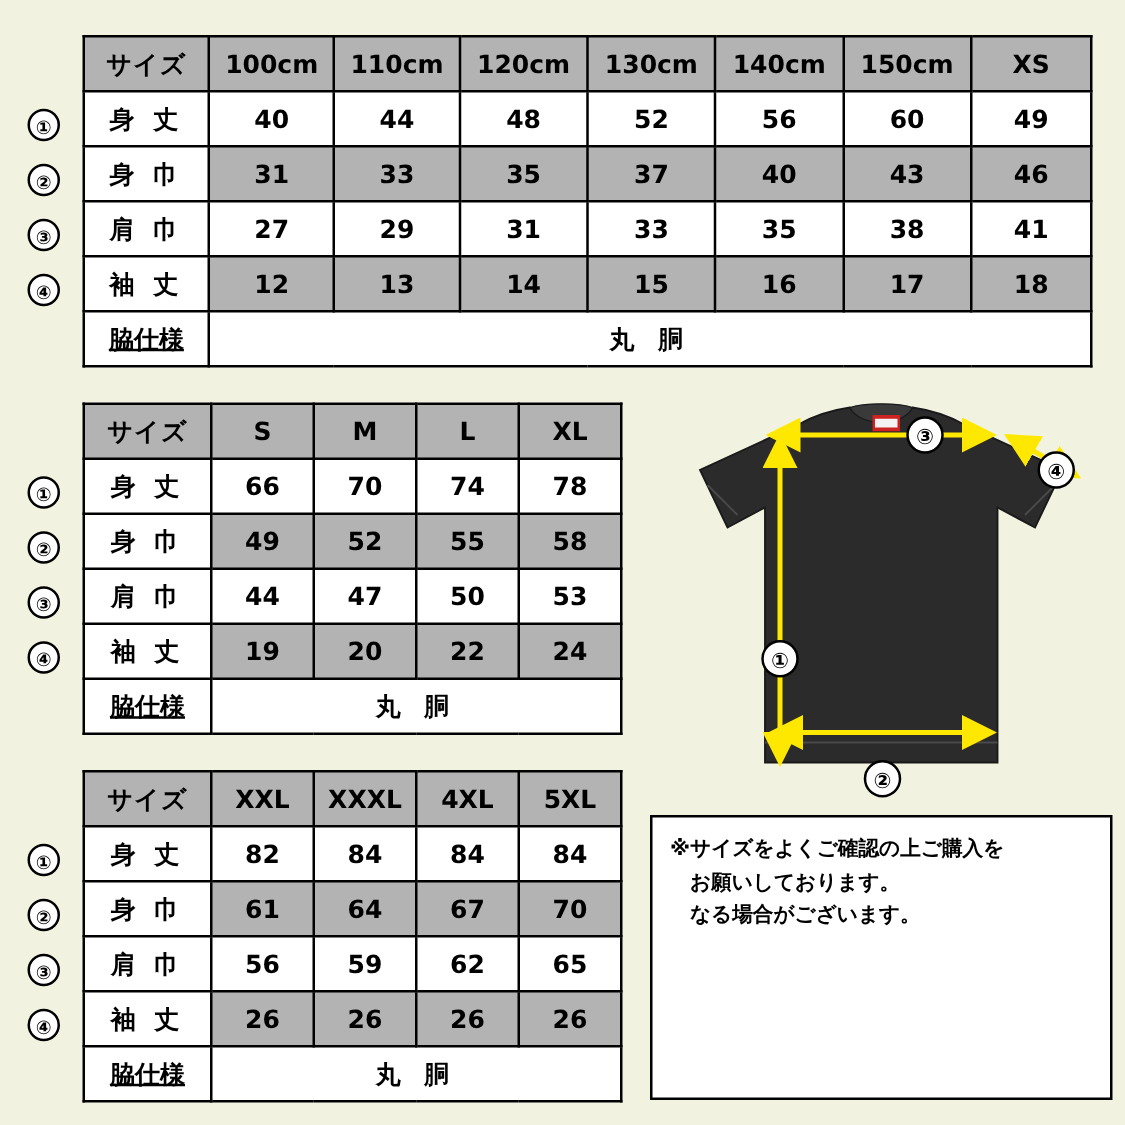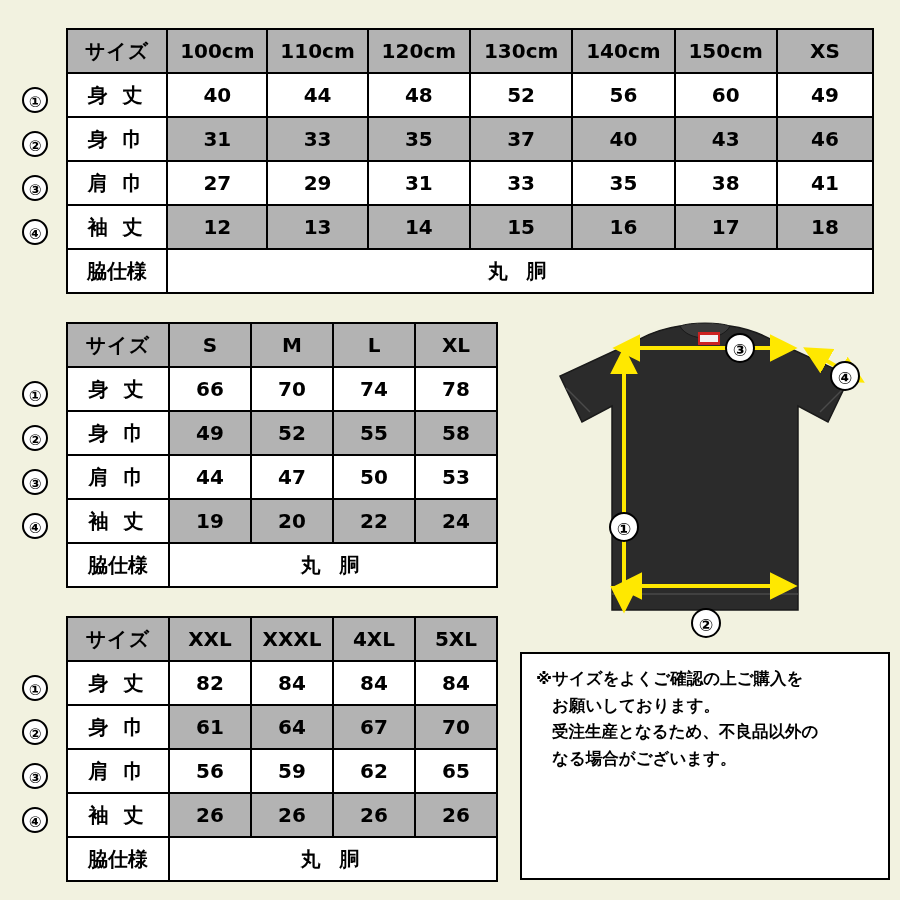--- a/index.html
+++ b/index.html
@@ -54,20 +54,21 @@
   .val-gray {
     background: #b3b3b3;
   }
   .val-white {
     background: #ffffff;
   }
   .waki-label {
     background: #ffffff !important;
     letter-spacing: 0px;
     font-size: 19px;
+    text-decoration: underline;
   }
   .waki-value {
     background: #ffffff;
     letter-spacing: 6px;
     font-size: 20px;
   }
 
   
   .circle-col {
     position: absolute;
@@ -379,17 +380,16 @@
 
     <div class="mark" style="left:205px; top:15px;">③</div>
     <div class="mark" style="left:310px; top:43px;">④</div>
     <div class="mark" style="left:89px;  top:194px;">①</div>
     <div class="mark" style="left:171px; top:290px;">②</div>
   </div>
 
   <div class="notice">
     <p>※サイズをよくご確認の上ご購入を</p>
     <p class="indent">お願いしております。</p>
-    <p class="indent">受注生産となるため、不良品以外の</p>
     <p class="indent">なる場合がございます。</p>
   </div>
 
 </div>
 
 </body></html>

